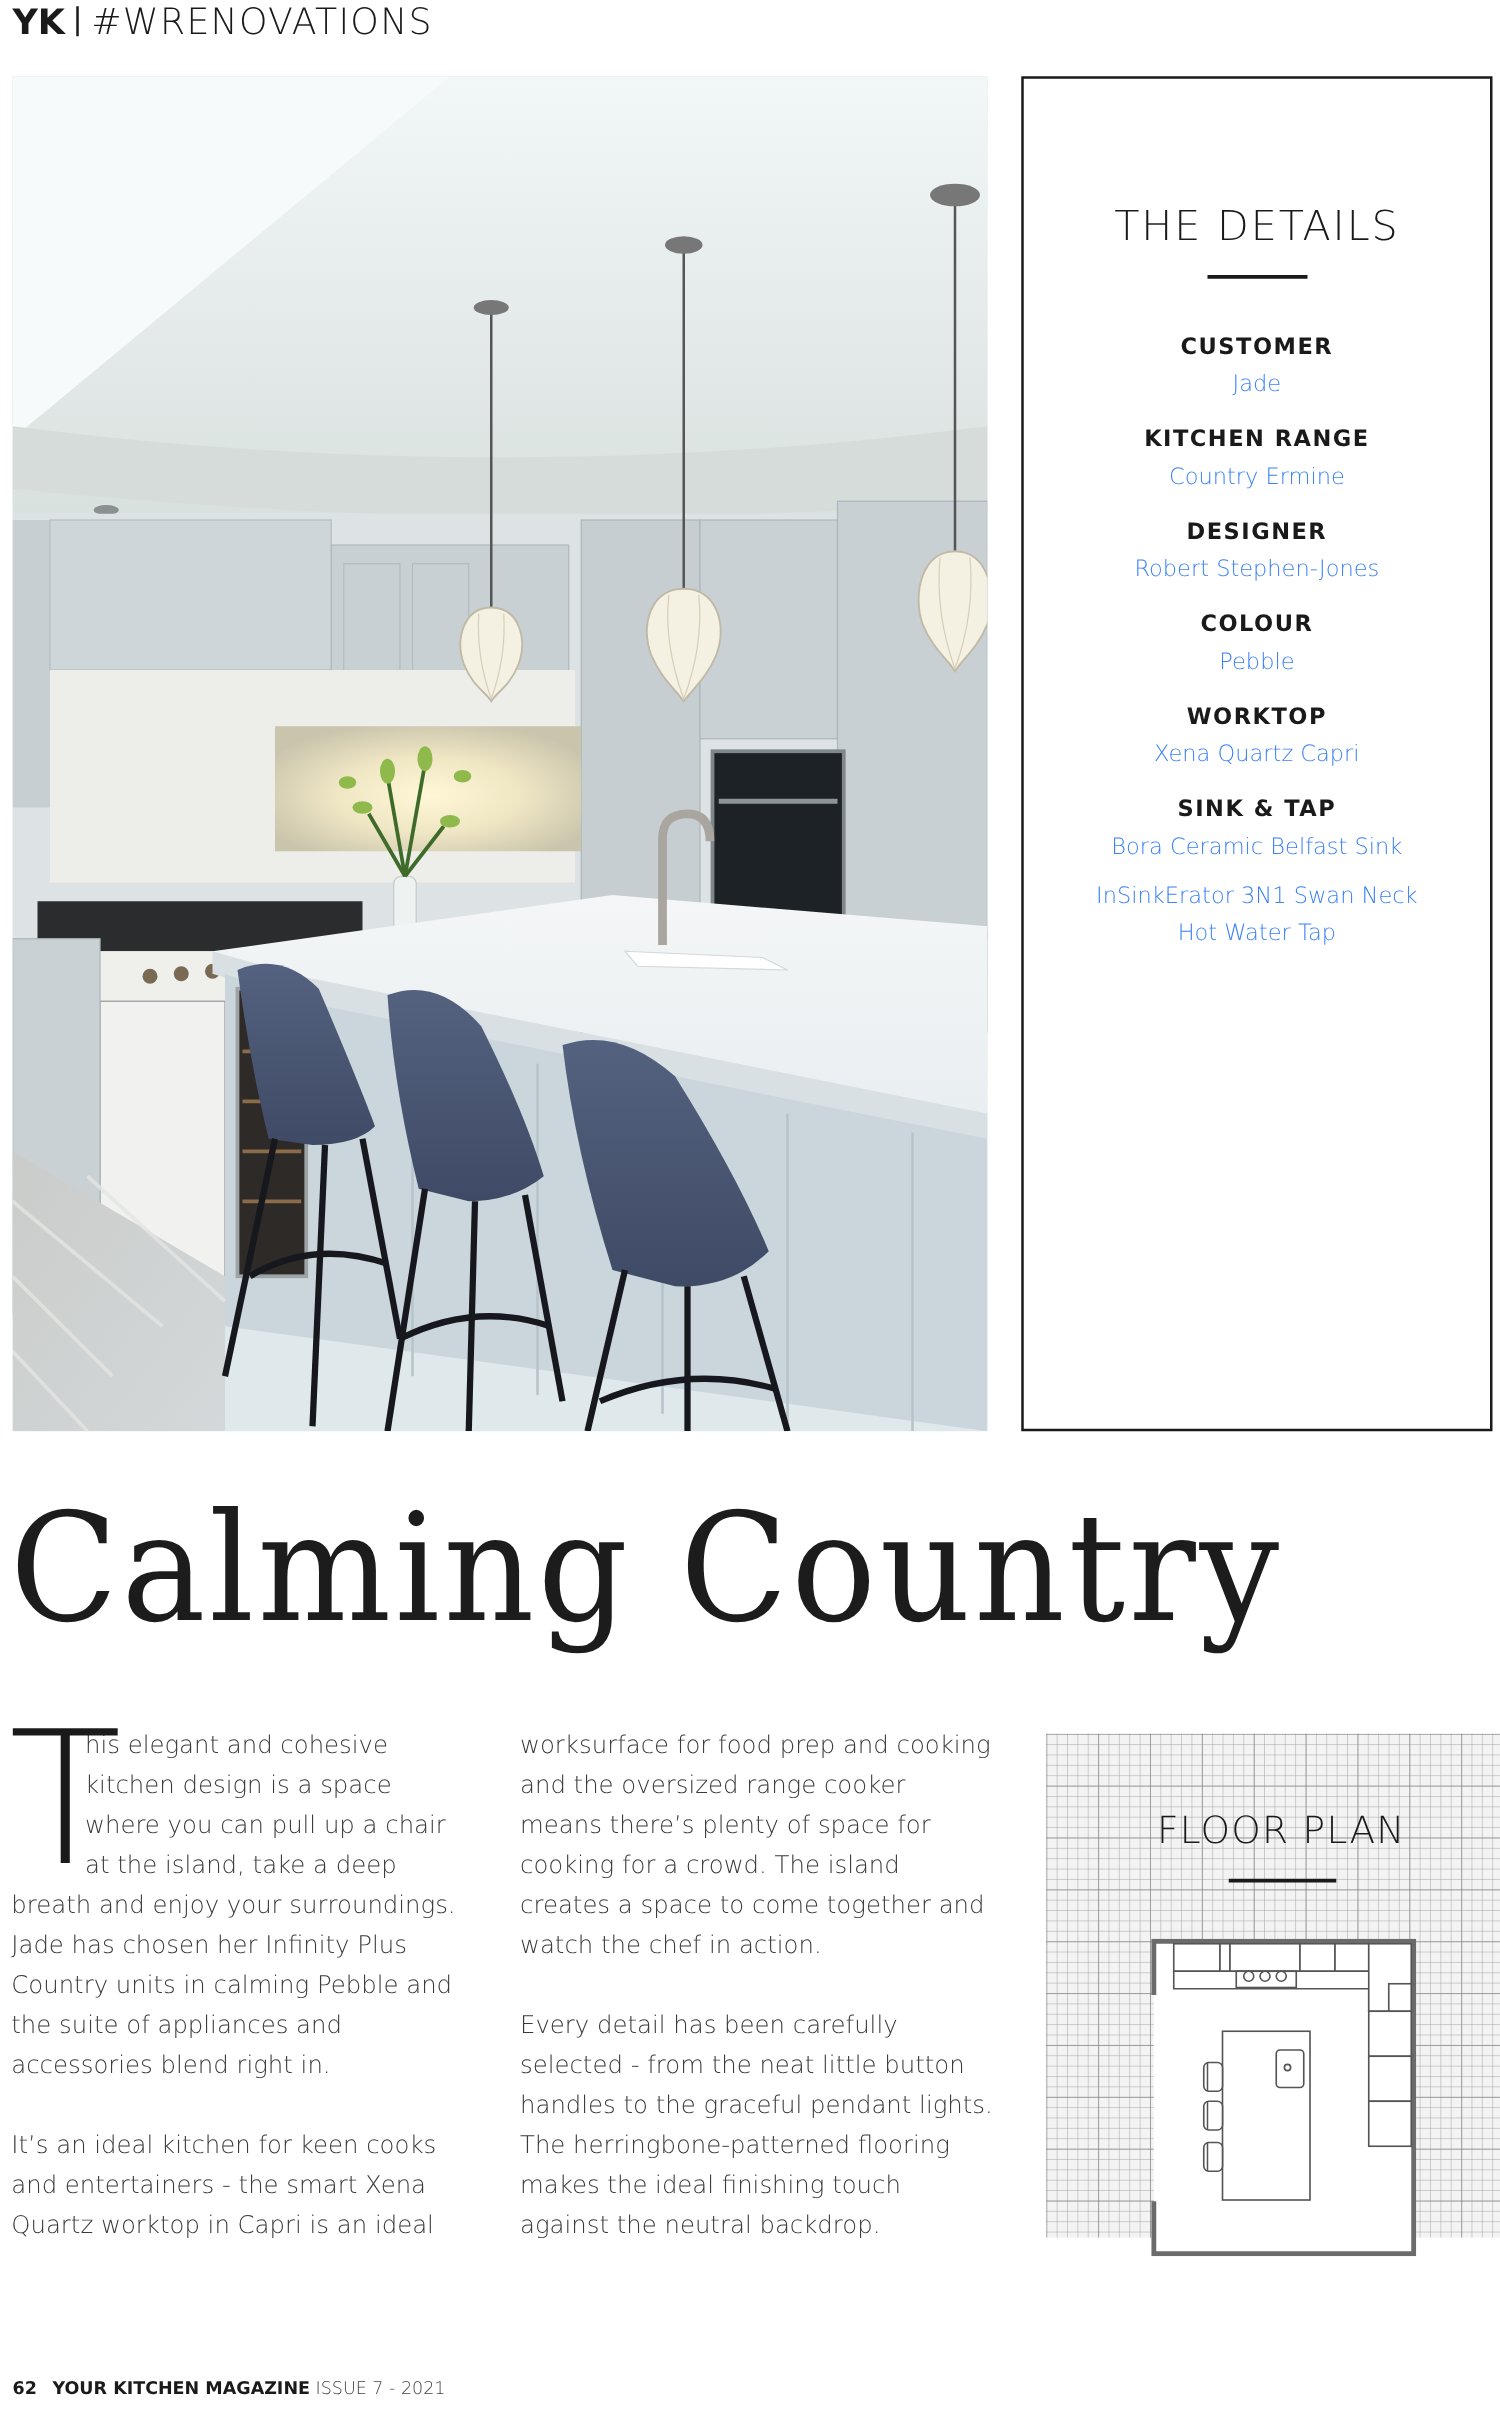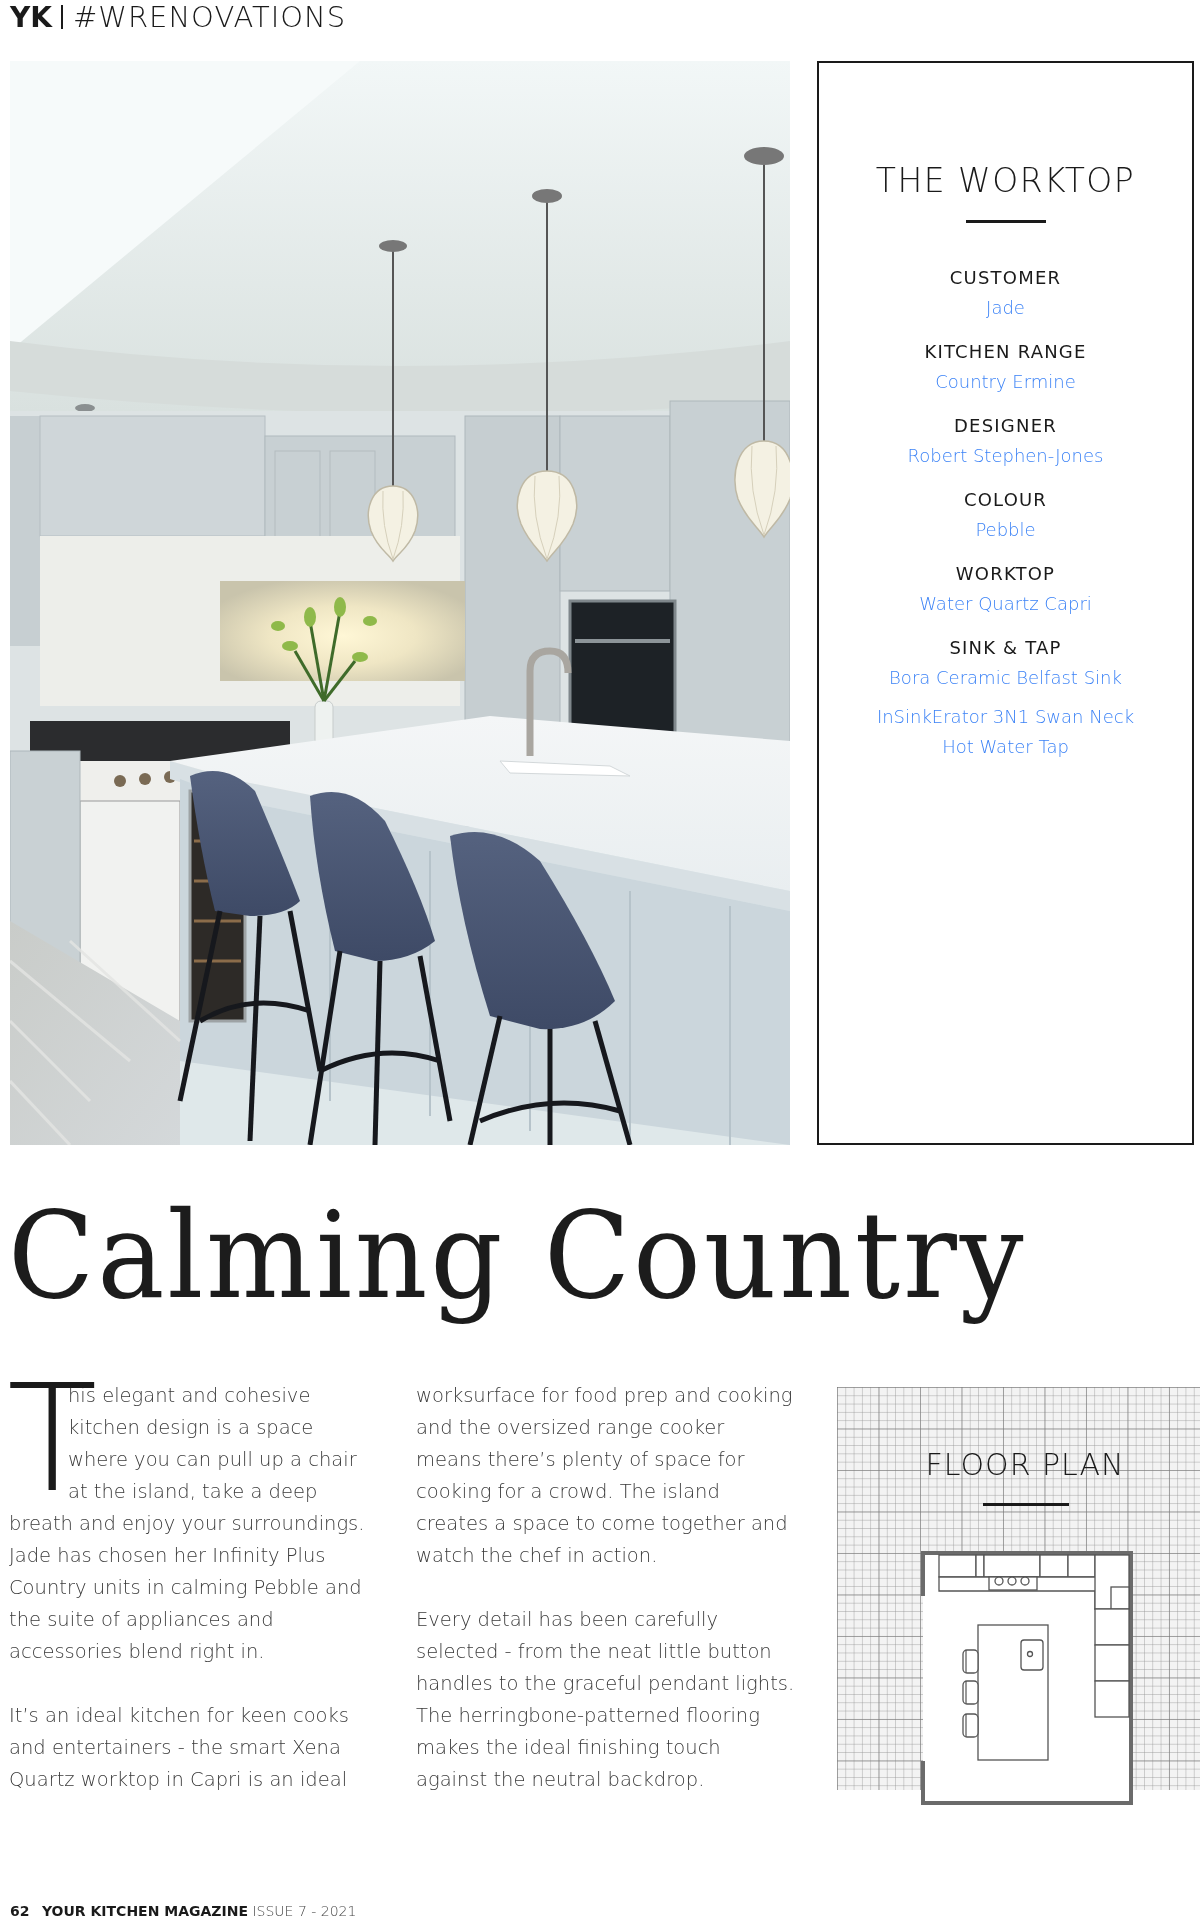--- a/index.html
+++ b/index.html
@@ -14,21 +14,21 @@
   
   .photo { position: absolute; left: 10px; top: 61px; width: 780px; height: 1084px; overflow: hidden; background: #dfe8ea; }
   .photo svg { display: block; width: 100%; height: 100%; }
 
   
   .details { position: absolute; left: 817px; top: 61px; width: 377px; height: 1084px; border: 2.5px solid #1a1a1a; background: #fff; }
   .details-title { position: absolute; left: 0; right: 0; top: 98px; text-align: center; font-family: "DejaVu Sans", sans-serif; font-weight: 200; font-size: 33px; letter-spacing: 1.5px; color: #1a1a1a; }
   .details-rule { position: absolute; left: 147px; top: 157px; width: 80px; height: 3px; background: #1a1a1a; }
   .detail-list { position: absolute; left: 0; right: 0; top: 200px; text-align: center; }
   .detail-group { margin-bottom: 14px; }
-  .detail-label { display: block; font-family: "DejaVu Sans", sans-serif; font-weight: normal; font-size: 18px; letter-spacing: 1.2px; color: #1a1a1a; line-height: 30px; }
+  .detail-label { display: block; font-family: "DejaVu Sans", sans-serif; font-weight: bold; font-size: 18px; letter-spacing: 1.2px; color: #1a1a1a; line-height: 30px; }
   .detail-value { display: block; font-family: "DejaVu Sans", sans-serif; font-weight: 200; font-size: 18px; color: #3b82f6; line-height: 30px; }
   .detail-value.app { line-height: 42px; }
   .detail-value.stack { line-height: 30px; }
   .detail-value.gap { margin-top: 9px; }
 
   
   .headline { position: absolute; left: 8px; top: 1186px; font-family: "DejaVu Serif", "Liberation Serif", serif; font-size: 120px; letter-spacing: 3px; color: #1c1c1c; white-space: nowrap; transform: scaleX(0.94); transform-origin: left top; font-weight: normal; }
 
   
   .col { position: absolute; top: 1380px; width: 380px; font-family: "DejaVu Sans", sans-serif; font-weight: 200; font-size: 19.5px; line-height: 32px; color: #3a3a3a; }
@@ -222,42 +222,42 @@
       <path d="M310,1010 Q370,980 430,1000"></path>
       <line x1="490" y1="955" x2="460" y2="1084"></line>
         <line x1="540" y1="968" x2="540" y2="1084"></line>
         <line x1="585" y1="960" x2="620" y2="1084"></line>
       <path d="M470,1060 Q540,1030 610,1050"></path>
     </g>
   </svg>
 </div>
 
 <div class="details">
-  <div class="details-title">THE WORKTOP</div>
+  <div class="details-title">THE DETAILS</div>
   <div class="details-rule"></div>
   <div class="detail-list">
     <div class="detail-group">
       <span class="detail-label">CUSTOMER</span>
       <span class="detail-value">Jade</span>
     </div>
     <div class="detail-group">
       <span class="detail-label">KITCHEN RANGE</span>
       <span class="detail-value">Country Ermine</span>
     </div>
     <div class="detail-group">
       <span class="detail-label">DESIGNER</span>
       <span class="detail-value">Robert Stephen-Jones</span>
     </div>
     <div class="detail-group">
       <span class="detail-label">COLOUR</span>
       <span class="detail-value">Pebble</span>
     </div>
     <div class="detail-group">
       <span class="detail-label">WORKTOP</span>
-      <span class="detail-value">Water Quartz Capri</span>
+      <span class="detail-value">Xena Quartz Capri</span>
     </div>
     <div class="detail-group">
       <span class="detail-label">SINK &amp; TAP</span>
       <span class="detail-value">Bora Ceramic Belfast Sink</span>
       <span class="detail-value stack gap">InSinkErator 3N1 Swan Neck</span>
       <span class="detail-value stack">Hot Water Tap</span>
     </div>
   </div>
 </div>
 

